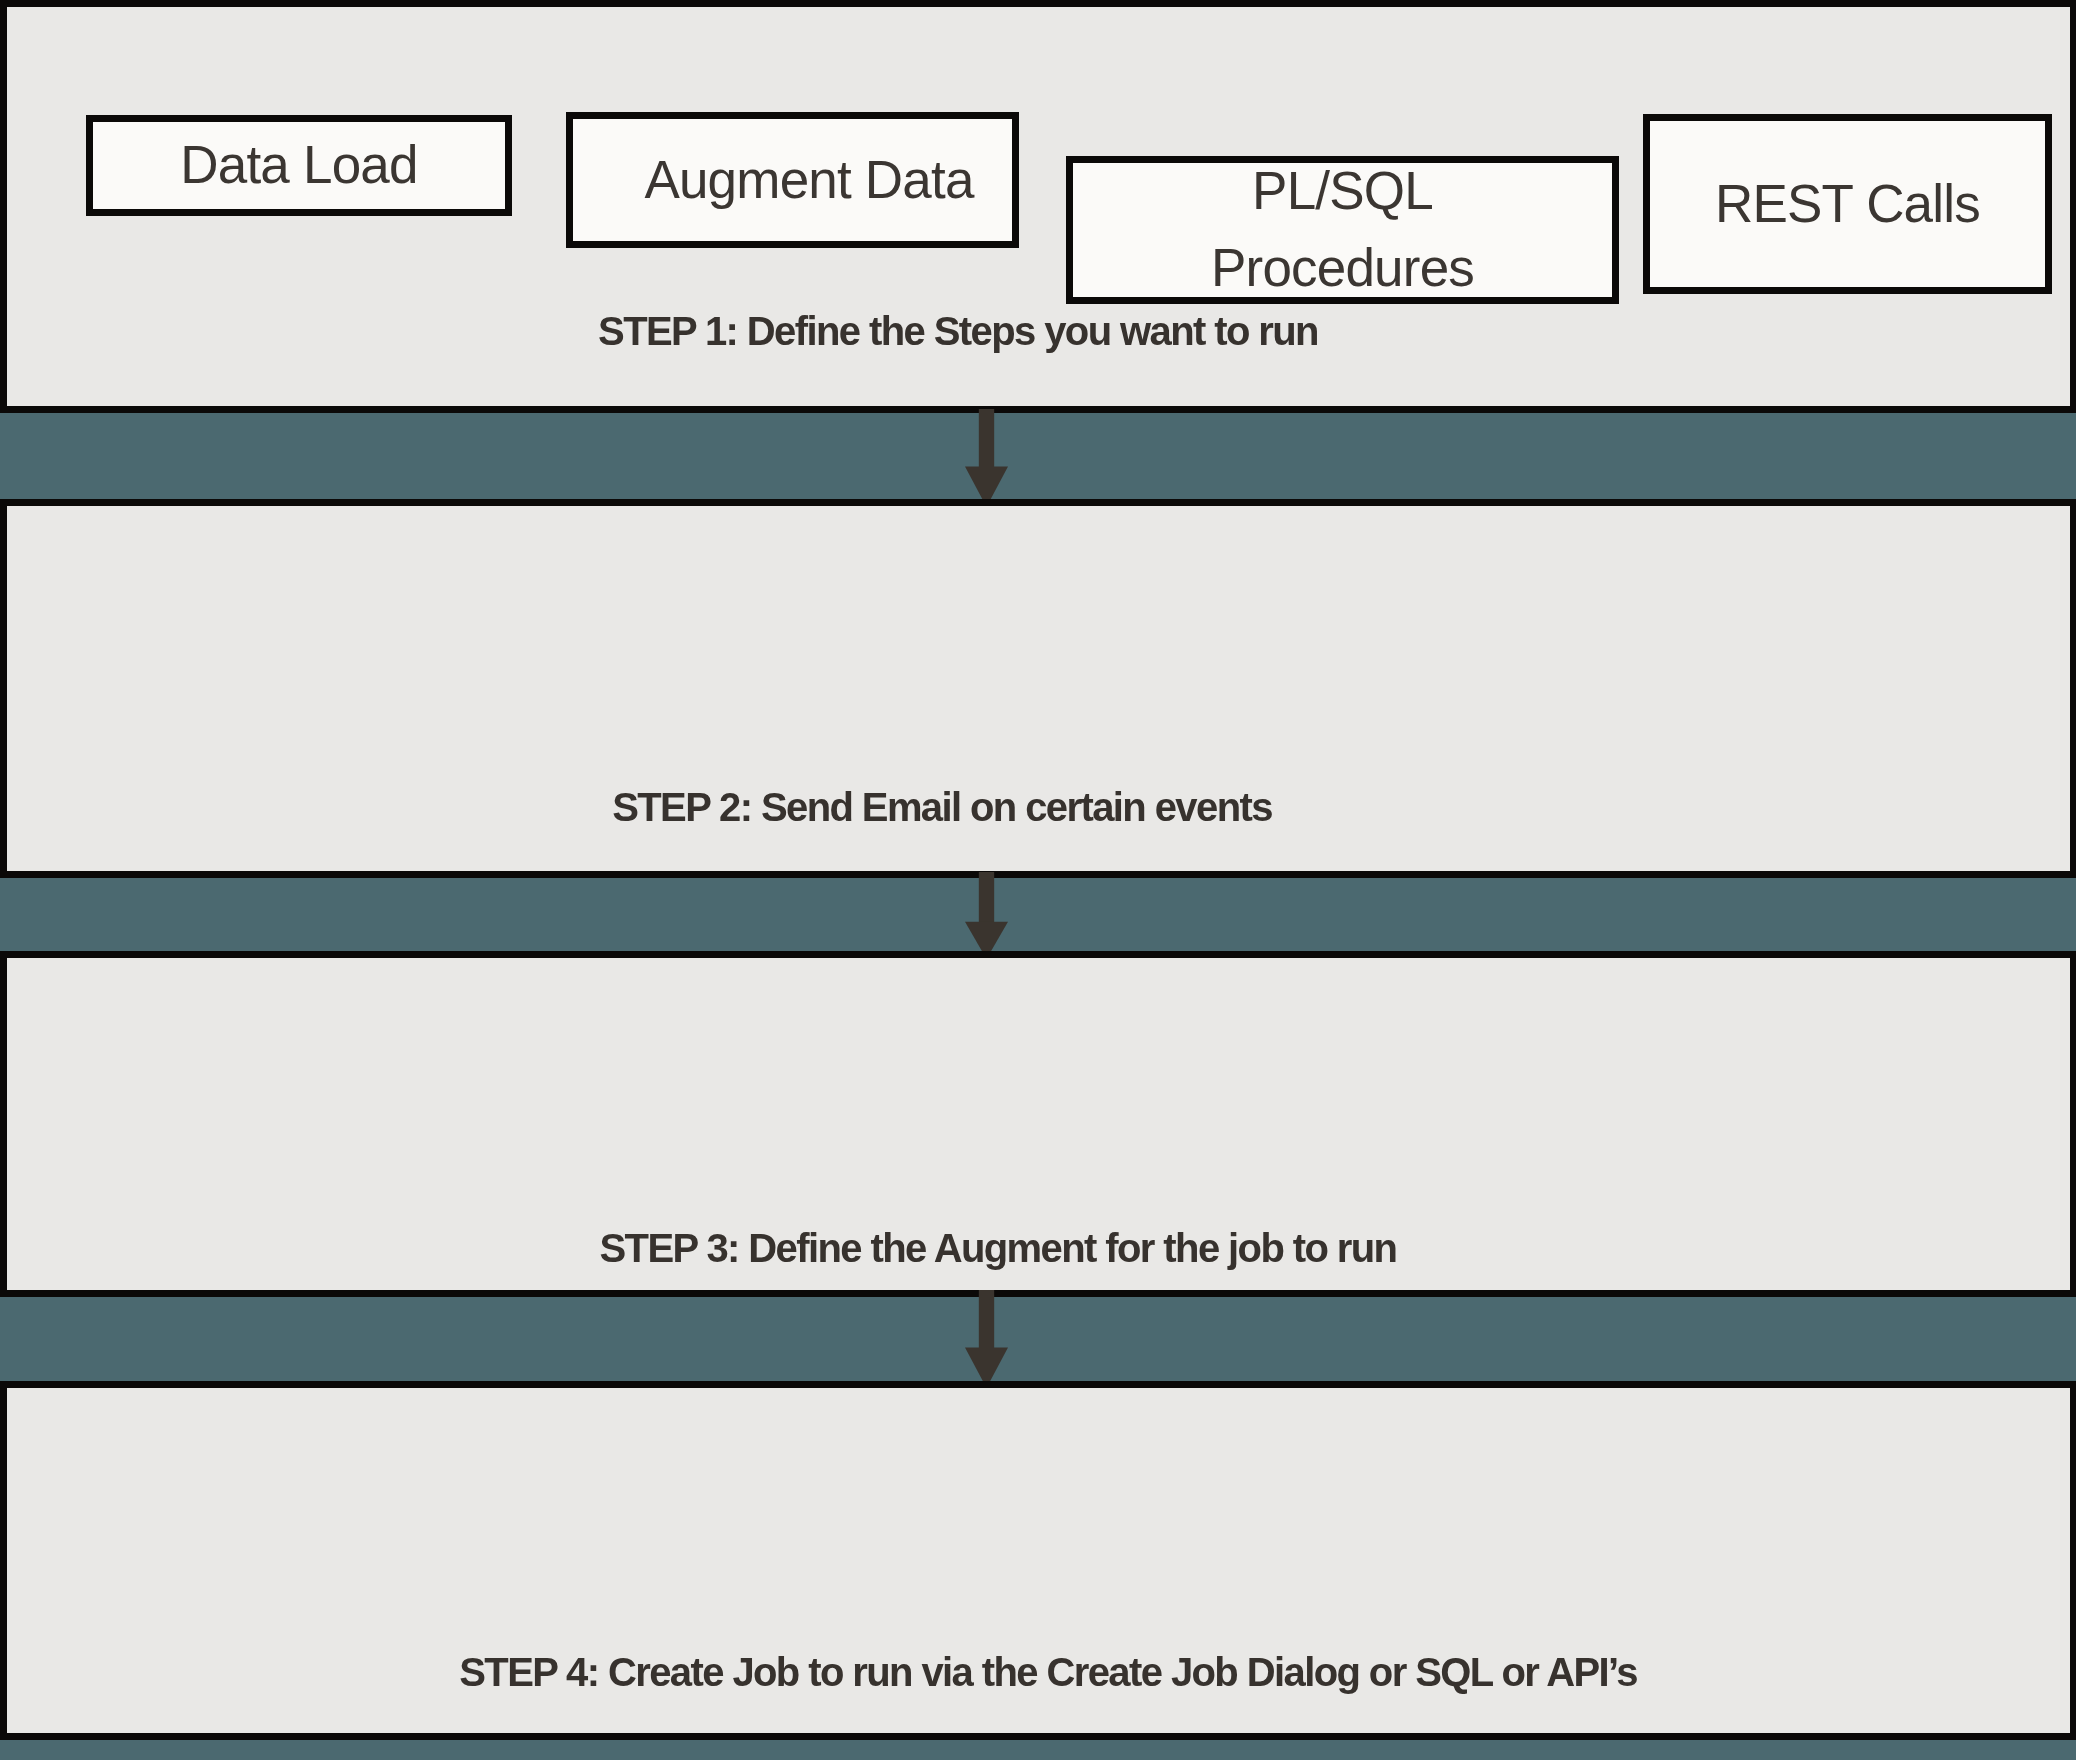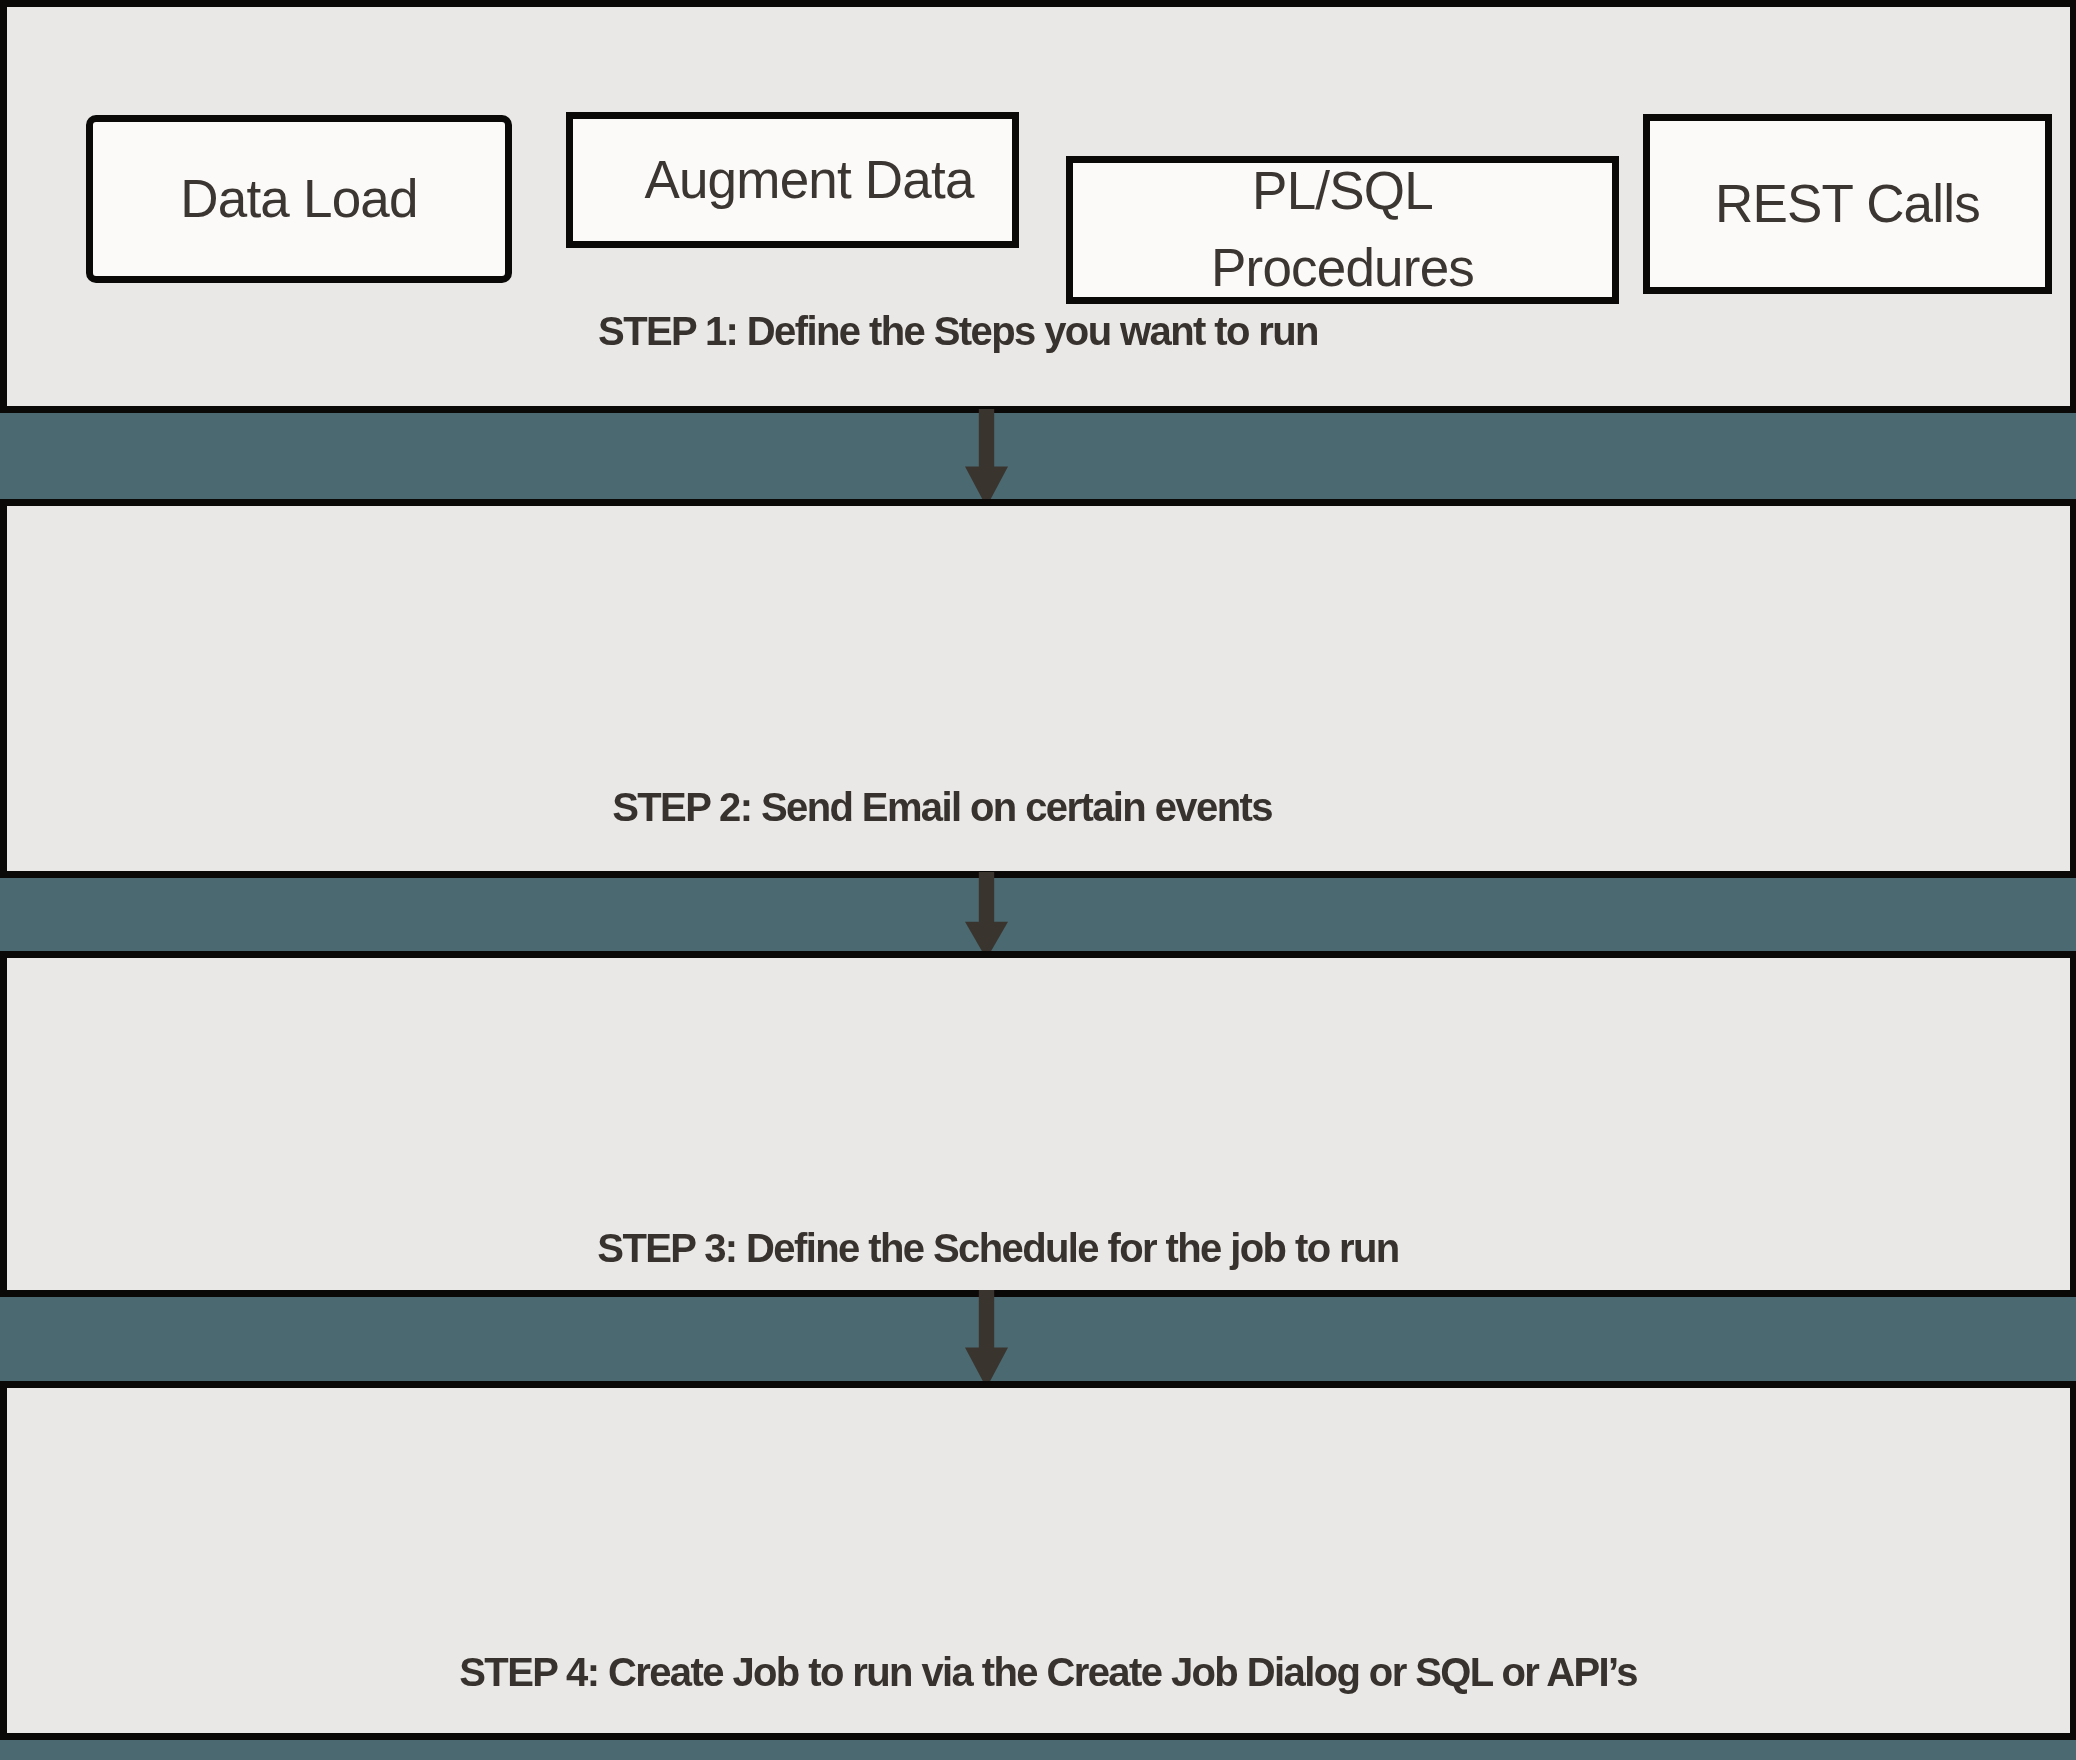--- a/index.html
+++ b/index.html
@@ -42,21 +42,21 @@
     display: flex;
     align-items: center;
     justify-content: center;
     text-align: center;
     color: var(--text-dark);
     font-size: 53px;
     letter-spacing: -0.8px;
     line-height: 1.45;
   }
   
-  .node-data-load      { left: 79px;  top: 108px;  width: 426px; height: 168px; border-radius: 10px; }
+  .node-data-load      { left: 79px;  top: 108px;  width: 426px; height: 101px; }
   .node-augment-data   { left: 559px;  top: 105px;  width: 453px; height: 136px; padding-left: 33px; }
   .node-plsql          { left: 1059px; top: 109px;  width: 553px; height: 148px; margin-top: 40px; }
   .node-rest-calls     { left: 1636px; top: 107px;  width: 409px; height: 180px; }
   
   .node-report         { left: 644px;  top: 535px;  width: 634px; height: 192px; }
 
   .node .label { display: inline-block; }
   .node-plsql .label        { max-width: 326px; }
   .node-report .label       { max-width: 496px; }
 
@@ -124,21 +124,21 @@
   <div class="arrow arrow-2">
     <svg viewBox="0 0 56 112" preserveAspectRatio="none">
       <rect class="shaft" x="18" y="0" width="20" height="70"></rect>
       <polygon class="head" points="0,64 56,64 28,112"></polygon>
     </svg>
   </div>
 
   <section class="panel panel-3">
     
   </section>
-  <h2 class="step-title title-3">STEP 3: Define the Schedule for the job to run</h2>
+  <h2 class="step-title title-3">STEP 3: Define the Augment for the job to run</h2>
 
   <div class="arrow arrow-3">
     <svg viewBox="0 0 56 126" preserveAspectRatio="none">
       <rect class="shaft" x="18" y="0" width="20" height="80"></rect>
       <polygon class="head" points="0,74 56,74 28,126"></polygon>
     </svg>
   </div>
 
   <section class="panel panel-4">
     

